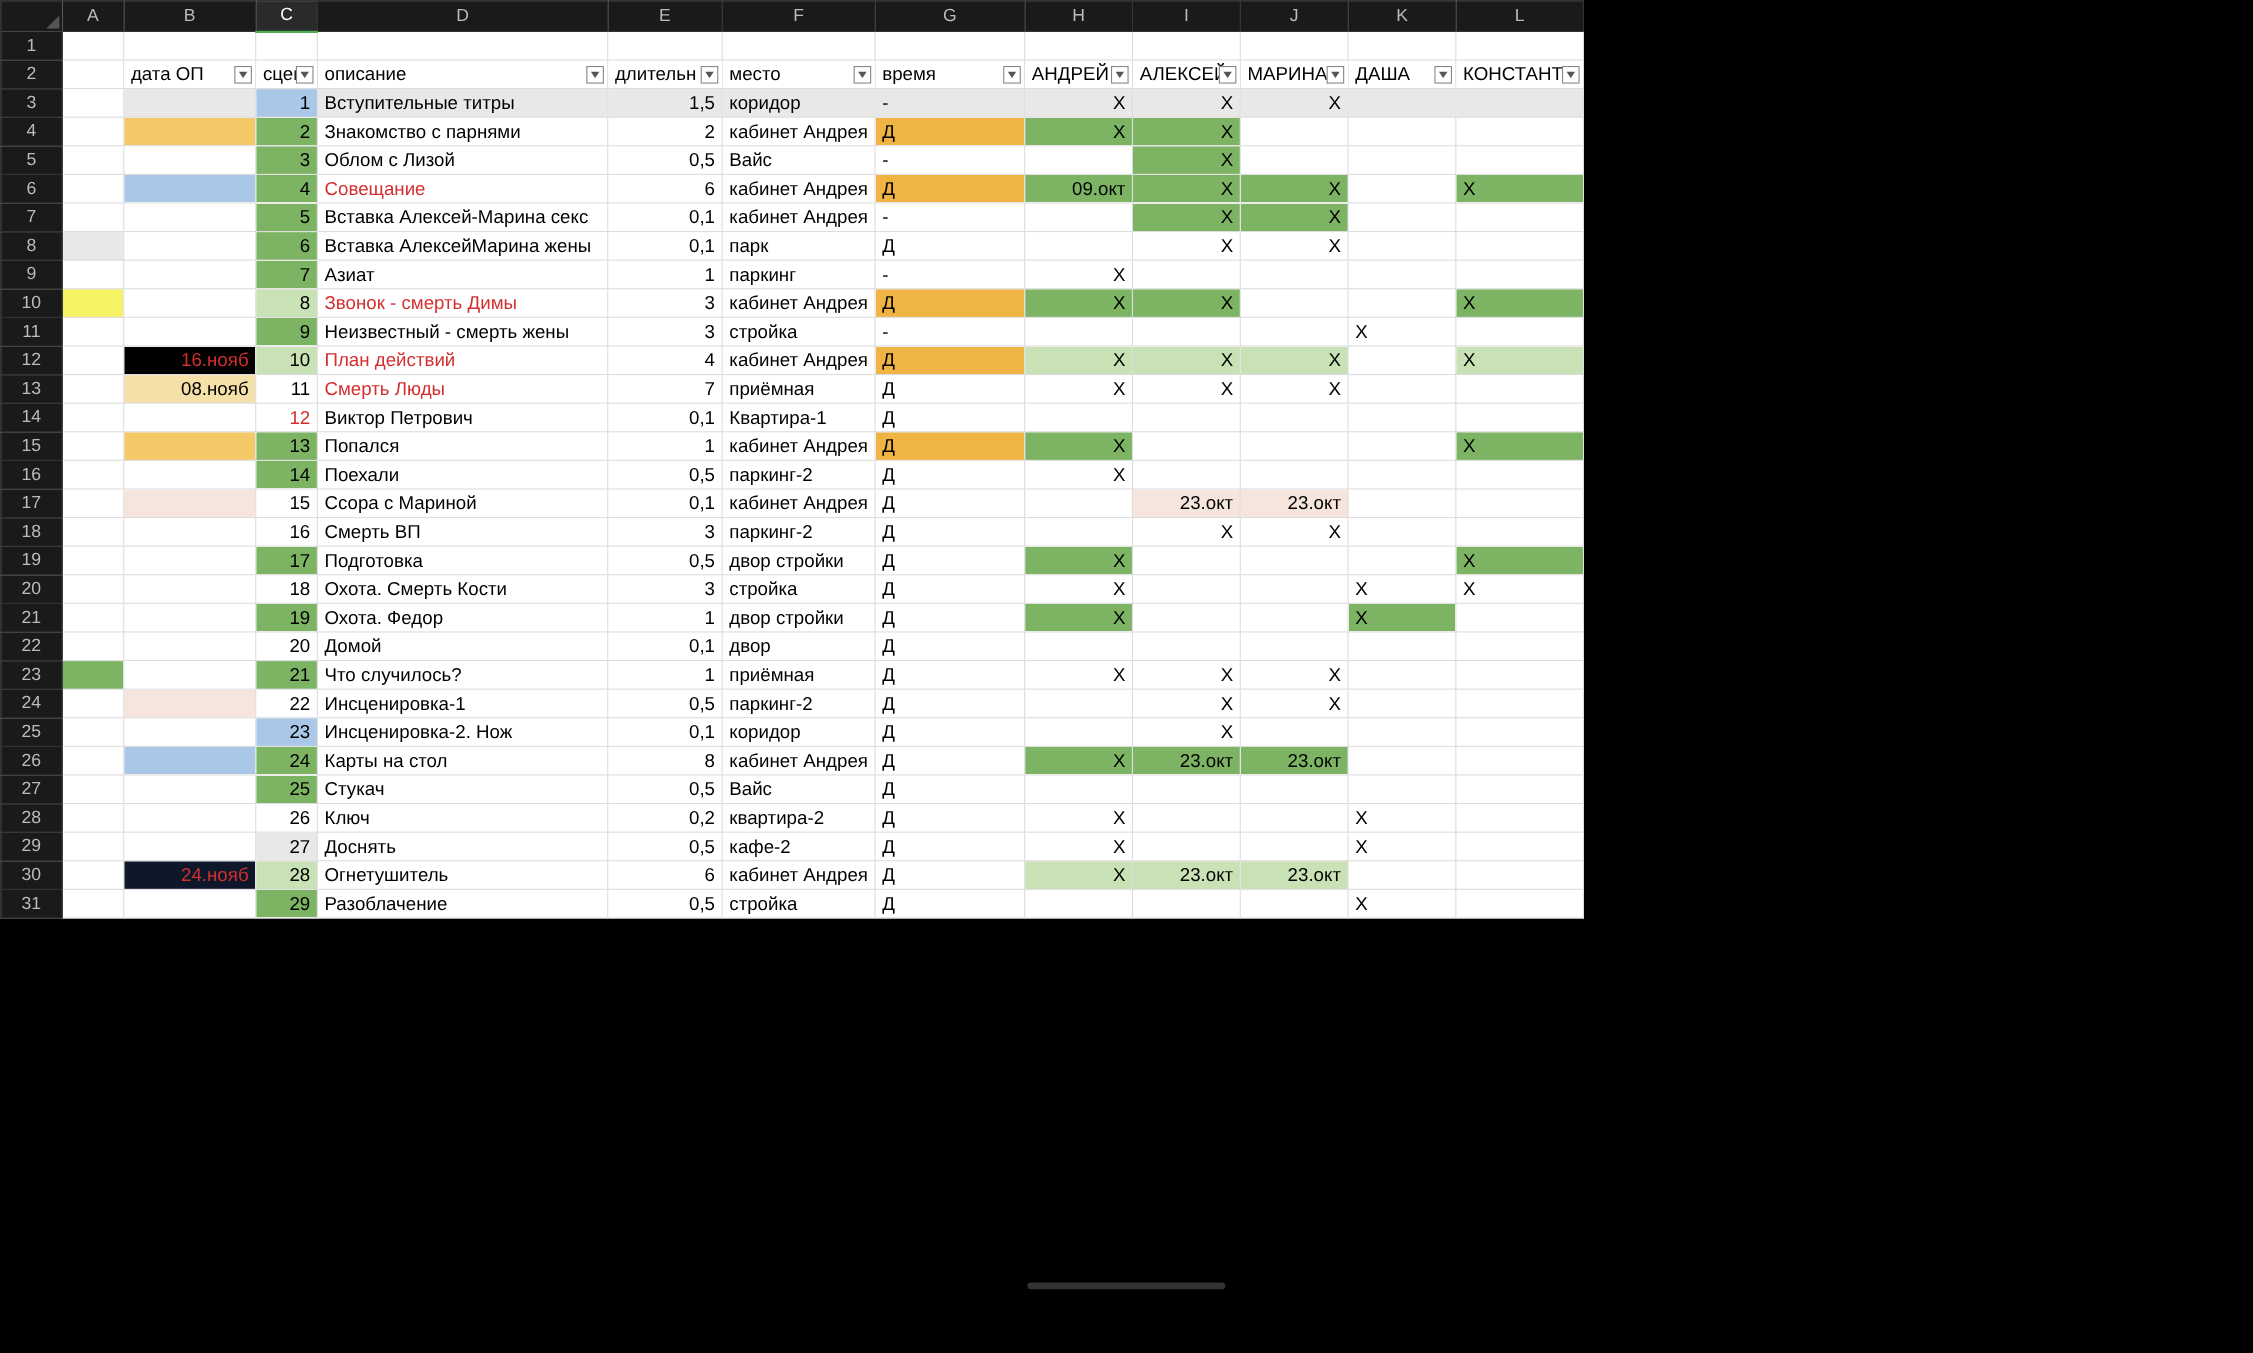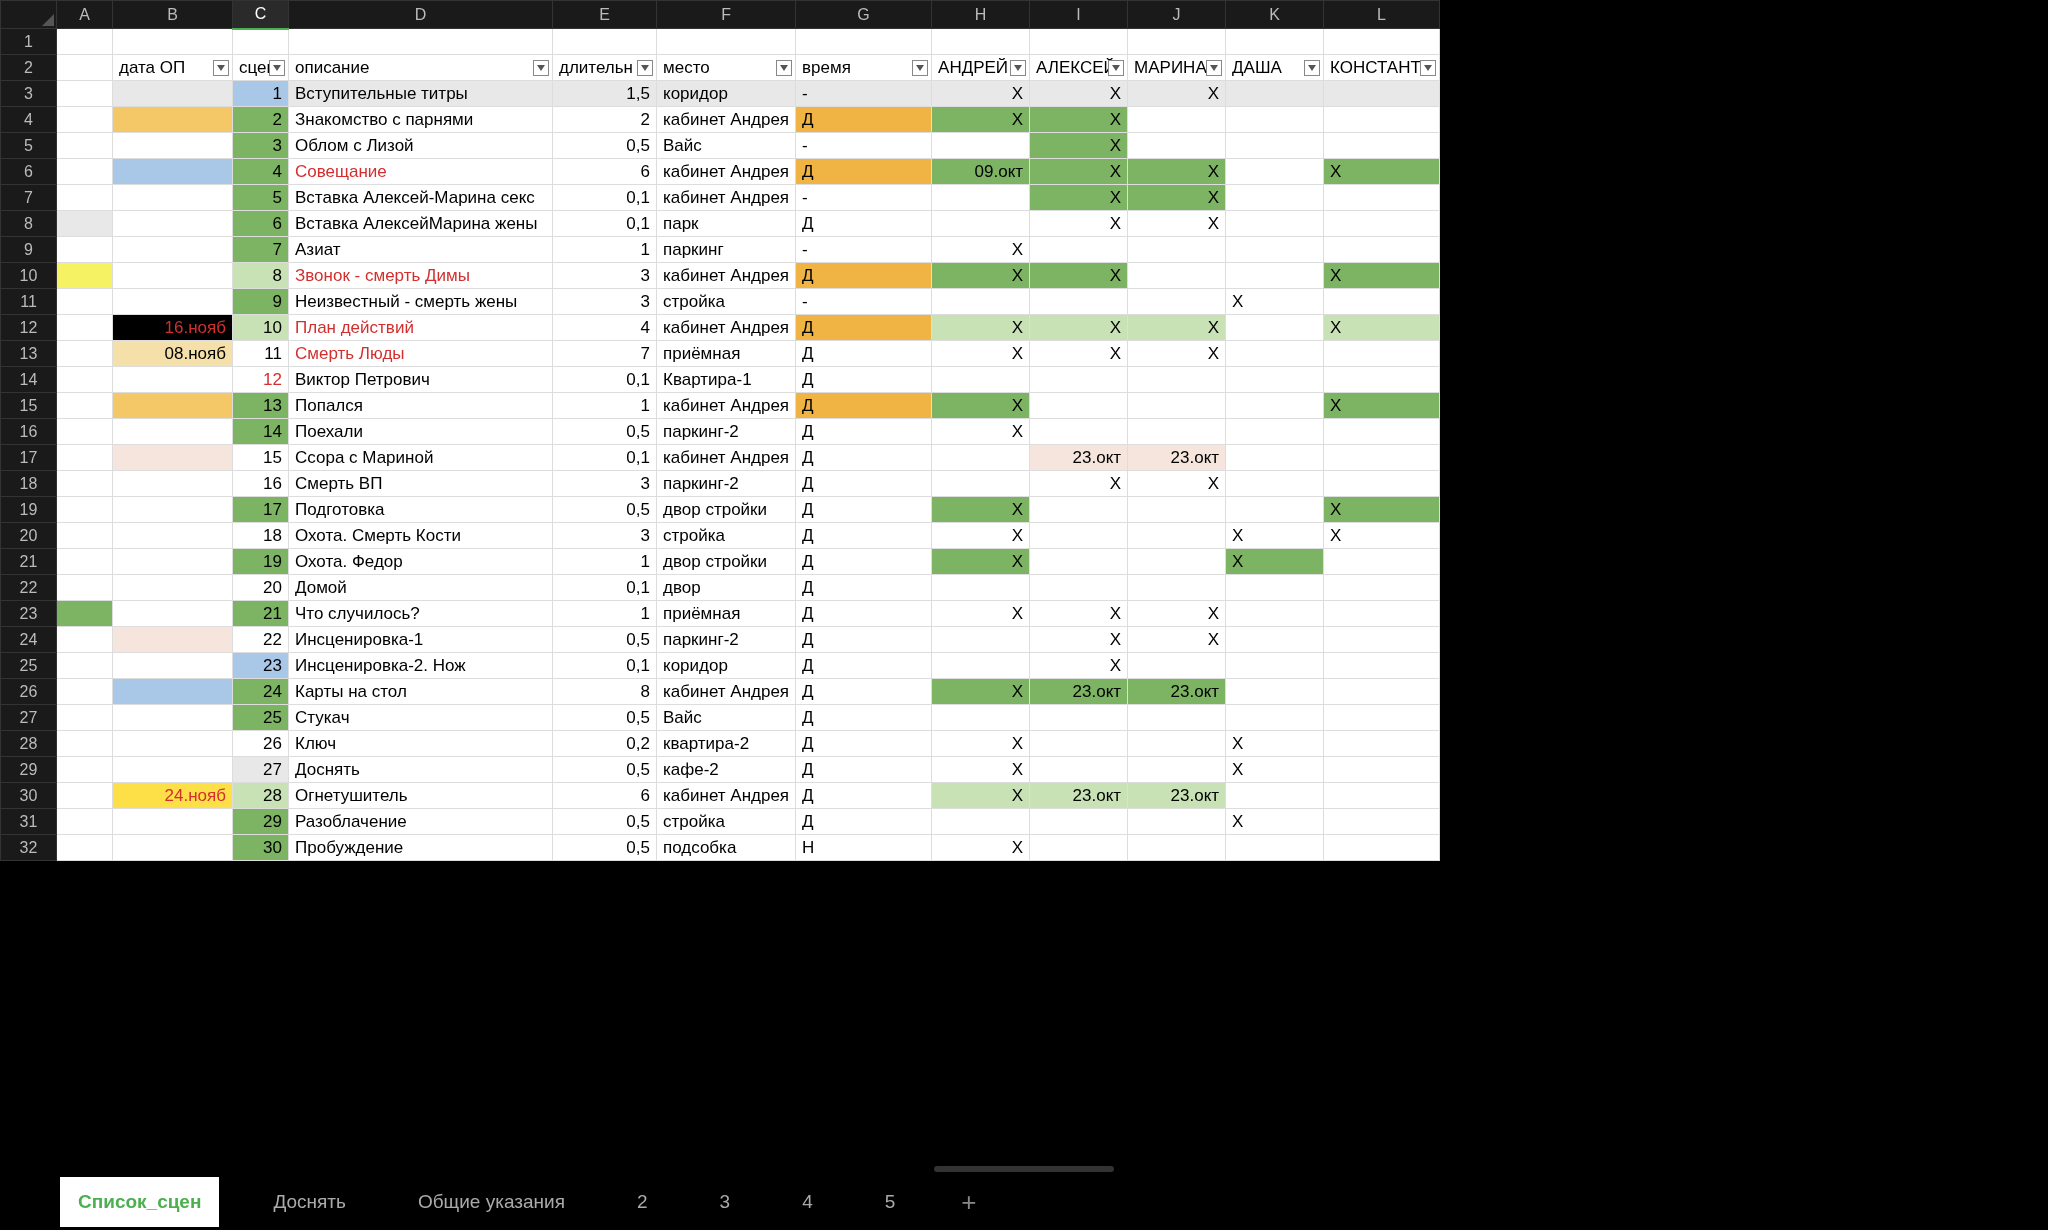--- a/index.html
+++ b/index.html
@@ -536,21 +536,21 @@
             <td class="cell">Д</td>
             <td class="cell num">X</td>
             <td class="cell num"></td>
             <td class="cell num"></td>
             <td class="cell">X</td>
             <td class="cell"></td>
           </tr>
           <tr>
             <td class="rowhdr">30</td>
             <td class="cell"></td>
-            <td class="cell red num" style="background: #fde047;">24.нояб</td>
+            <td class="cell red num" style="background: #0f172a;">24.нояб</td>
             <td class="cell num" style="background: rgb(200, 226, 182);">28</td>
             <td class="cell">Огнетушитель</td>
             <td class="cell num">6</td>
             <td class="cell">кабинет Андрея</td>
             <td class="cell">Д</td>
             <td class="cell num" style="background: rgb(200, 226, 182);">X</td>
             <td class="cell num" style="background: rgb(200, 226, 182);">23.окт</td>
             <td class="cell num" style="background: rgb(200, 226, 182);">23.окт</td>
             <td class="cell"></td>
             <td class="cell"></td>
@@ -561,44 +561,19 @@
             <td class="cell num"></td>
             <td class="cell num" style="background: rgb(124, 180, 99);">29</td>
             <td class="cell">Разоблачение</td>
             <td class="cell num">0,5</td>
             <td class="cell">стройка</td>
             <td class="cell">Д</td>
             <td class="cell num"></td>
             <td class="cell num"></td>
             <td class="cell num"></td>
             <td class="cell">X</td>
-            <td class="cell"></td>
-          </tr>
-          <tr>
-            <td class="rowhdr">32</td>
-            <td class="cell"></td>
-            <td class="cell num"></td>
-            <td class="cell num" style="background: rgb(124, 180, 99);">30</td>
-            <td class="cell">Пробуждение</td>
-            <td class="cell num">0,5</td>
-            <td class="cell">подсобка</td>
-            <td class="cell">Н</td>
-            <td class="cell num">X</td>
-            <td class="cell num"></td>
-            <td class="cell num"></td>
-            <td class="cell"></td>
             <td class="cell"></td>
           </tr>
         </tbody>
     </table>
   </div>
   <div class="scrollhint"></div>
-  <div class="tabs" id="tabs">
-      <div class="tab active">Список_сцен</div>
-      <div class="tab">Доснять</div>
-      <div class="tab">Общие указания</div>
-      <div class="tab">2</div>
-      <div class="tab">3</div>
-      <div class="tab">4</div>
-      <div class="tab">5</div>
-      <div class="tab-add">+</div>
-    </div>
 </div>
 
 </body></html>

